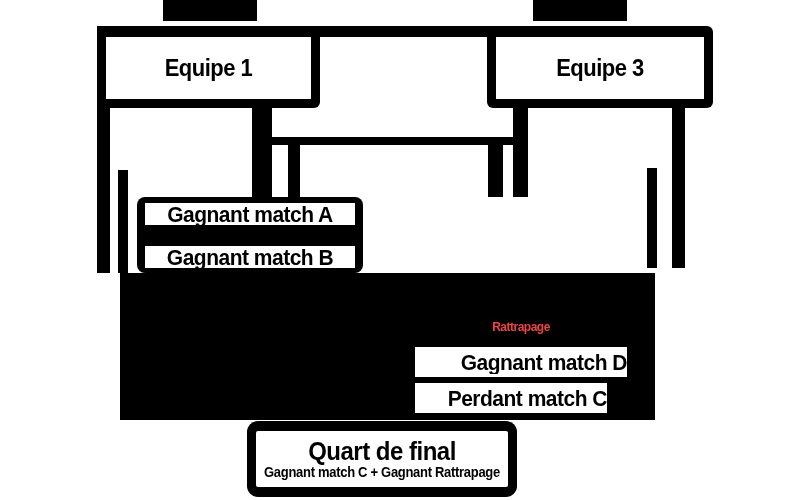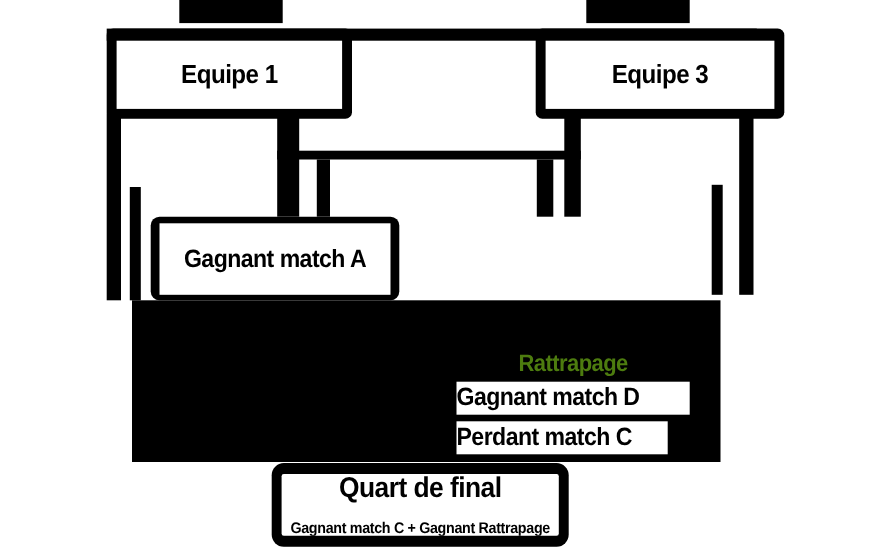--- a/index.html
+++ b/index.html
@@ -38,49 +38,49 @@
 
   .lbl { display: inline-block; transform: scaleY(1.08); letter-spacing: -0.5px; }
   .t-team  { font-size: 22px; }
   .t-match { font-size: 21px; }
 
   .white-row {
     position: absolute;
     background: #ffffff;
     display: flex;
     align-items: center;
-    justify-content: flex-start;
+    justify-content: flex-end;
     white-space: nowrap;
     overflow: hidden;
   }
 
   .rep-title {
     position: absolute;
-    color: #4d7c0f;
-    font-size: 20px;
+    color: #ef4444;
+    font-size: 12px;
     text-align: center;
     white-space: nowrap;
   }
 
   .final-shell {
     position: absolute;
     background: #000000;
     border-radius: 11px;
     box-sizing: border-box;
     padding: 10px 9px;
   }
   .final-inner {
     width: 100%;
     height: 100%;
     background: #ffffff;
     border-radius: 2px;
     display: flex;
     flex-direction: column;
     align-items: center;
-    justify-content: space-between;
+    justify-content: center;
     gap: 1px;
     overflow: hidden;
   }
   .t-final-title { font-size: 24px; line-height: 26px; }
   .t-final-sub   { font-size: 13px; line-height: 15px; letter-spacing: -0.3px; white-space: nowrap; }
 </style>
 </head>
 <body>
 
 <div class="stage">
@@ -109,20 +109,23 @@
   <div class="blk" style="left:252px; top:137px; width:276px; height:8px;"></div>
   <div class="blk" style="left:488px; top:145px; width:15px; height:52px;"></div>
   <div class="blk" style="left:513px; top:103px; width:15px; height:94px;"></div>
   <div class="blk" style="left:647px; top:168px; width:10px; height:100px;"></div>
   <div class="blk" style="left:672px; top:103px; width:13px; height:165px;"></div>
 
   <div class="shell match-shell" style="left:137px; top:197px; width:226px; height:76px;">
     <div class="row">
       <span class="lbl t-match">Gagnant match A</span>
     </div>
+    <div class="row">
+      <span class="lbl t-match">Gagnant match B</span>
+    </div>
   </div>
 
 
   <div class="blk" style="left:120px; top:273px; width:535px; height:147px;"></div>
 
   <div class="rep-title" style="left:415px; top:320px; width:212px;">
     <span class="lbl">Rattrapage</span>
   </div>
 
   <div class="white-row" style="left:415px; top:347px; width:212px; height:30px;">

